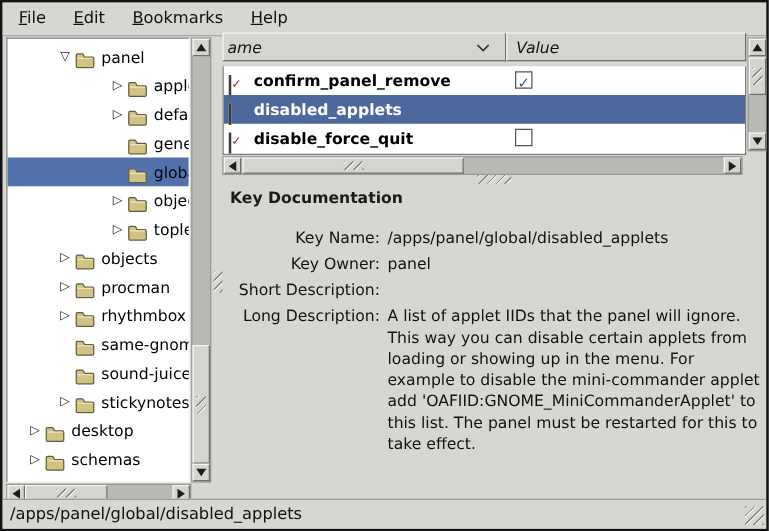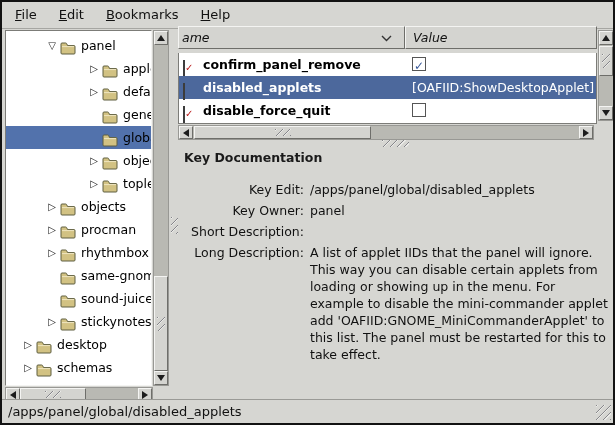--- a/index.html
+++ b/index.html
@@ -286,21 +286,20 @@
       <div class="key-row">
         <span class="key-icon-slot"><span class="key-bool"><span class="mark">✓</span></span></span>
         <span class="key-name">confirm_panel_remove</span>
         <span class="vcheck checked">
           <span class="mark">✓</span>
         </span>
       </div>
       <div class="key-row selected">
         <span class="key-icon-slot"><span class="key-list"><span class="lines"></span></span></span>
         <span class="key-name">disabled_applets</span>
-        <span class="key-value">[OAFIID:ShowDesktopApplet]</span>
       </div>
       <div class="key-row">
         <span class="key-icon-slot"><span class="key-bool"><span class="mark">✓</span></span></span>
         <span class="key-name">disable_force_quit</span>
         <span class="vcheck"></span>
       </div>
     </div>
 
   <div class="sb" id="table-vsb">
     <div class="sb-btn up">
@@ -324,21 +323,21 @@
         <span class="tri tri-right"></span>
       </div>
   </div>
 
   <div class="hsplit-grip grip"></div>
 
   <div class="docs">
     <div class="docs-title">Key Documentation</div>
     <div class="doc-fields" id="docFields">
         <div class="doc-row">
-          <span class="doc-label">Key Edit:</span>
+          <span class="doc-label">Key Name:</span>
           <span class="doc-value">/apps/panel/global/disabled_applets</span>
         </div>
         <div class="doc-row">
           <span class="doc-label">Key Owner:</span>
           <span class="doc-value">panel</span>
         </div>
         <div class="doc-row">
           <span class="doc-label">Short Description:</span>
         </div>
         <div class="doc-row">

